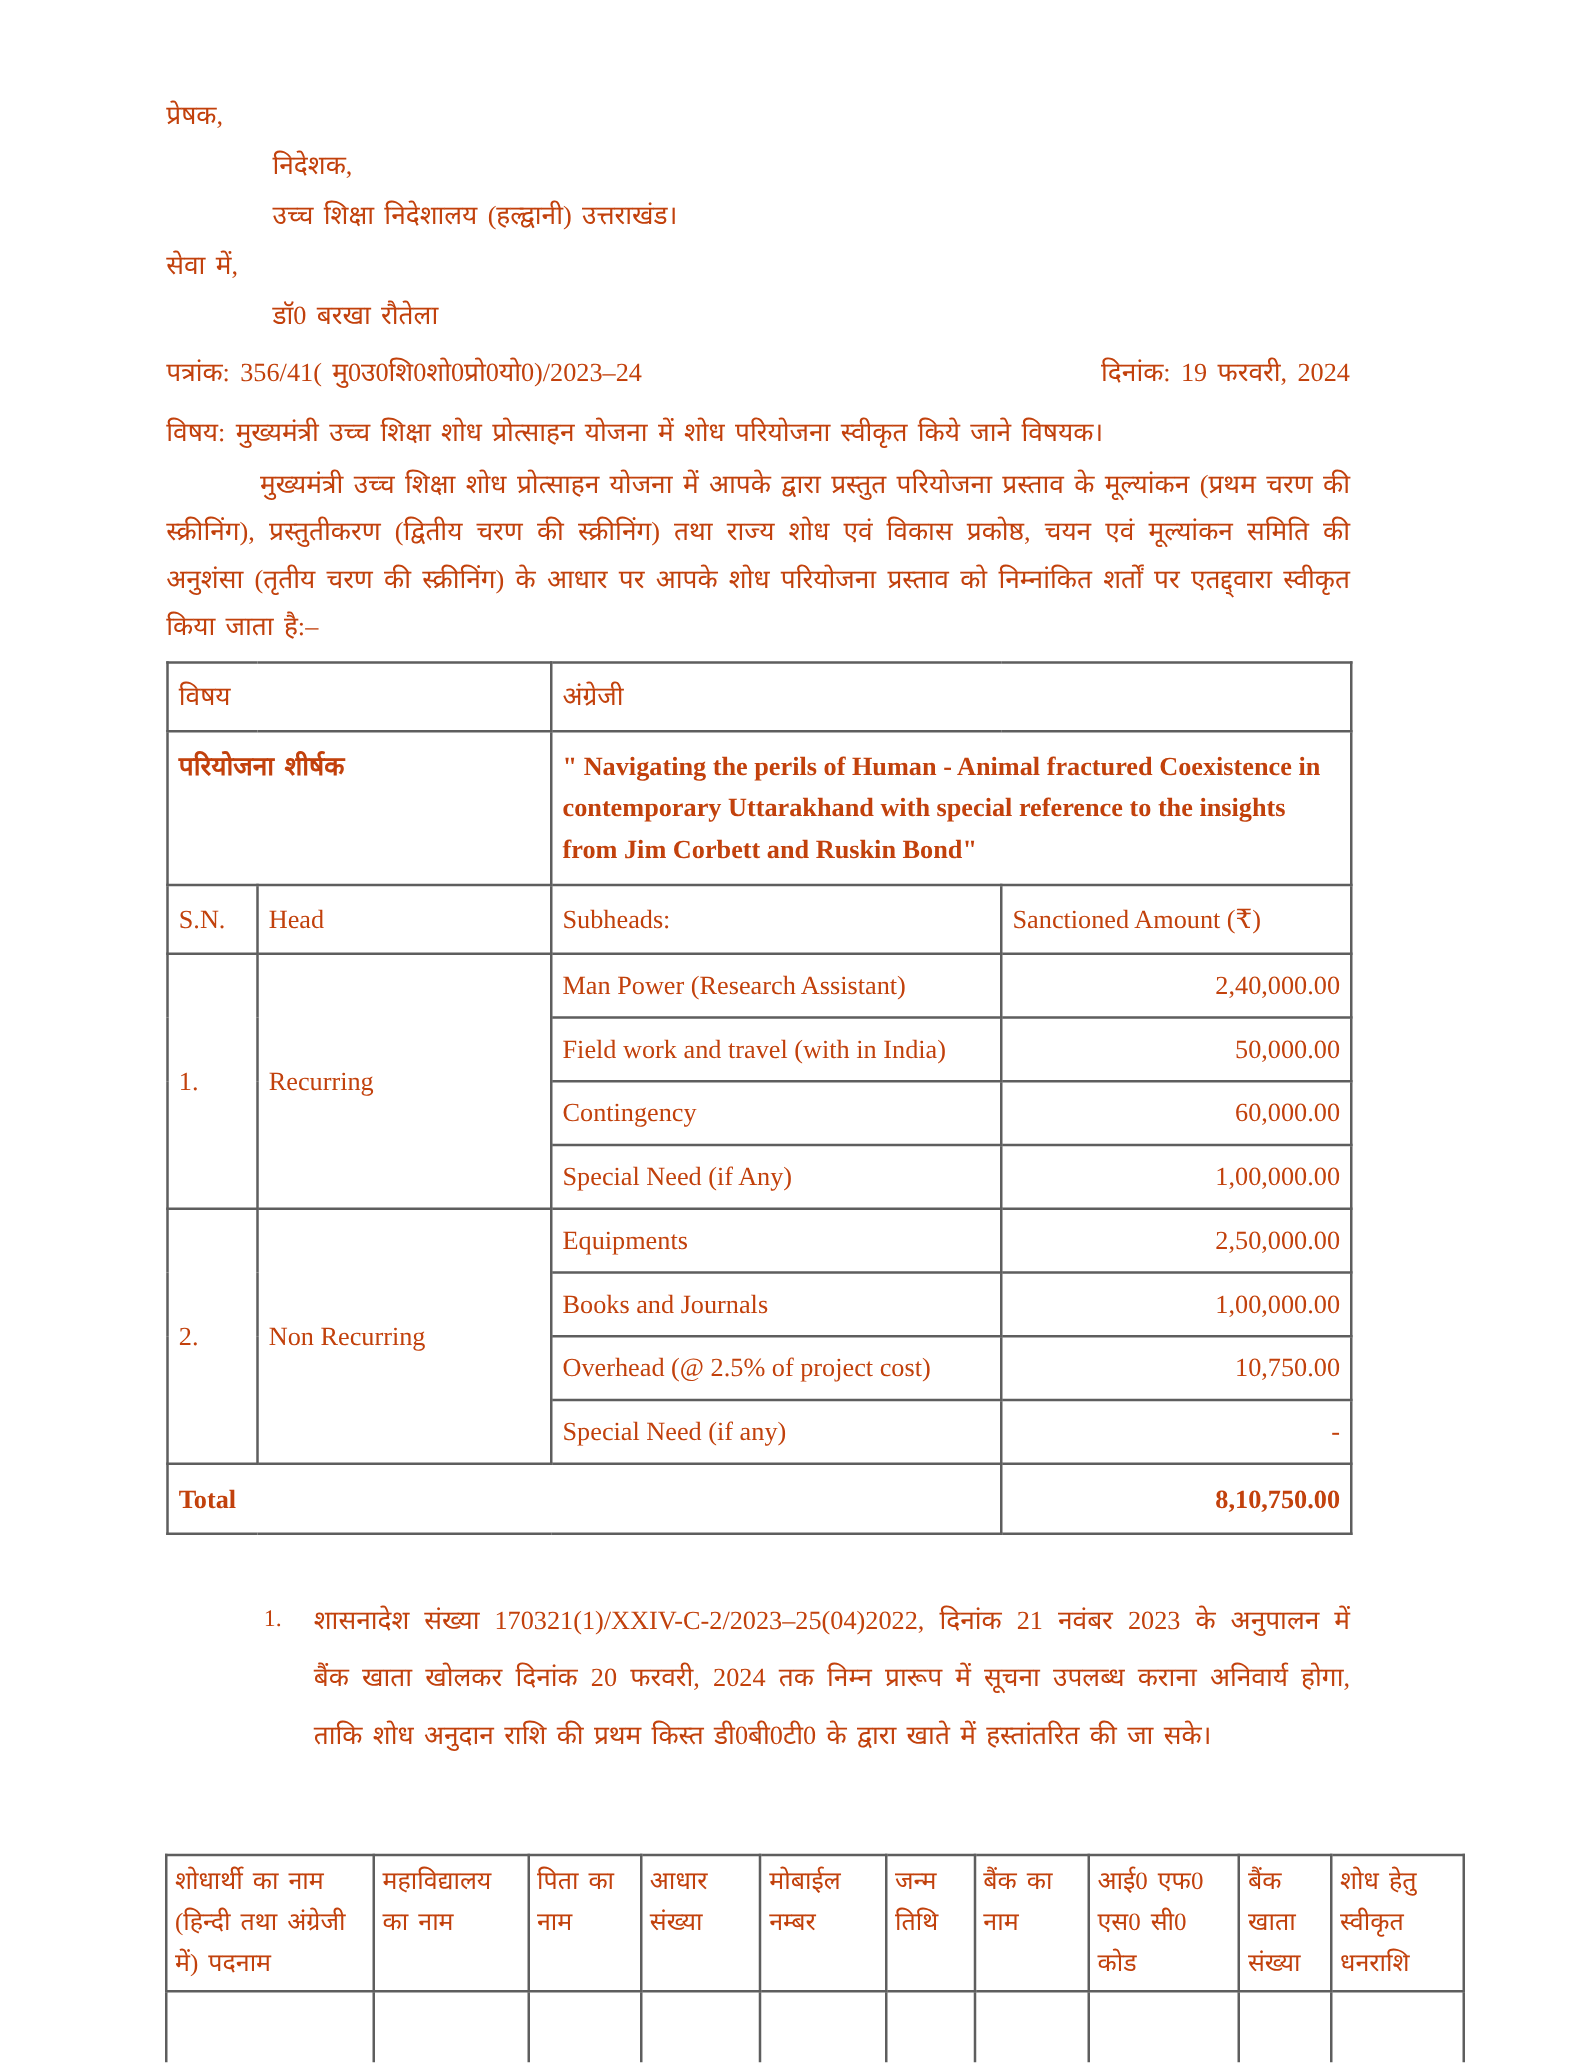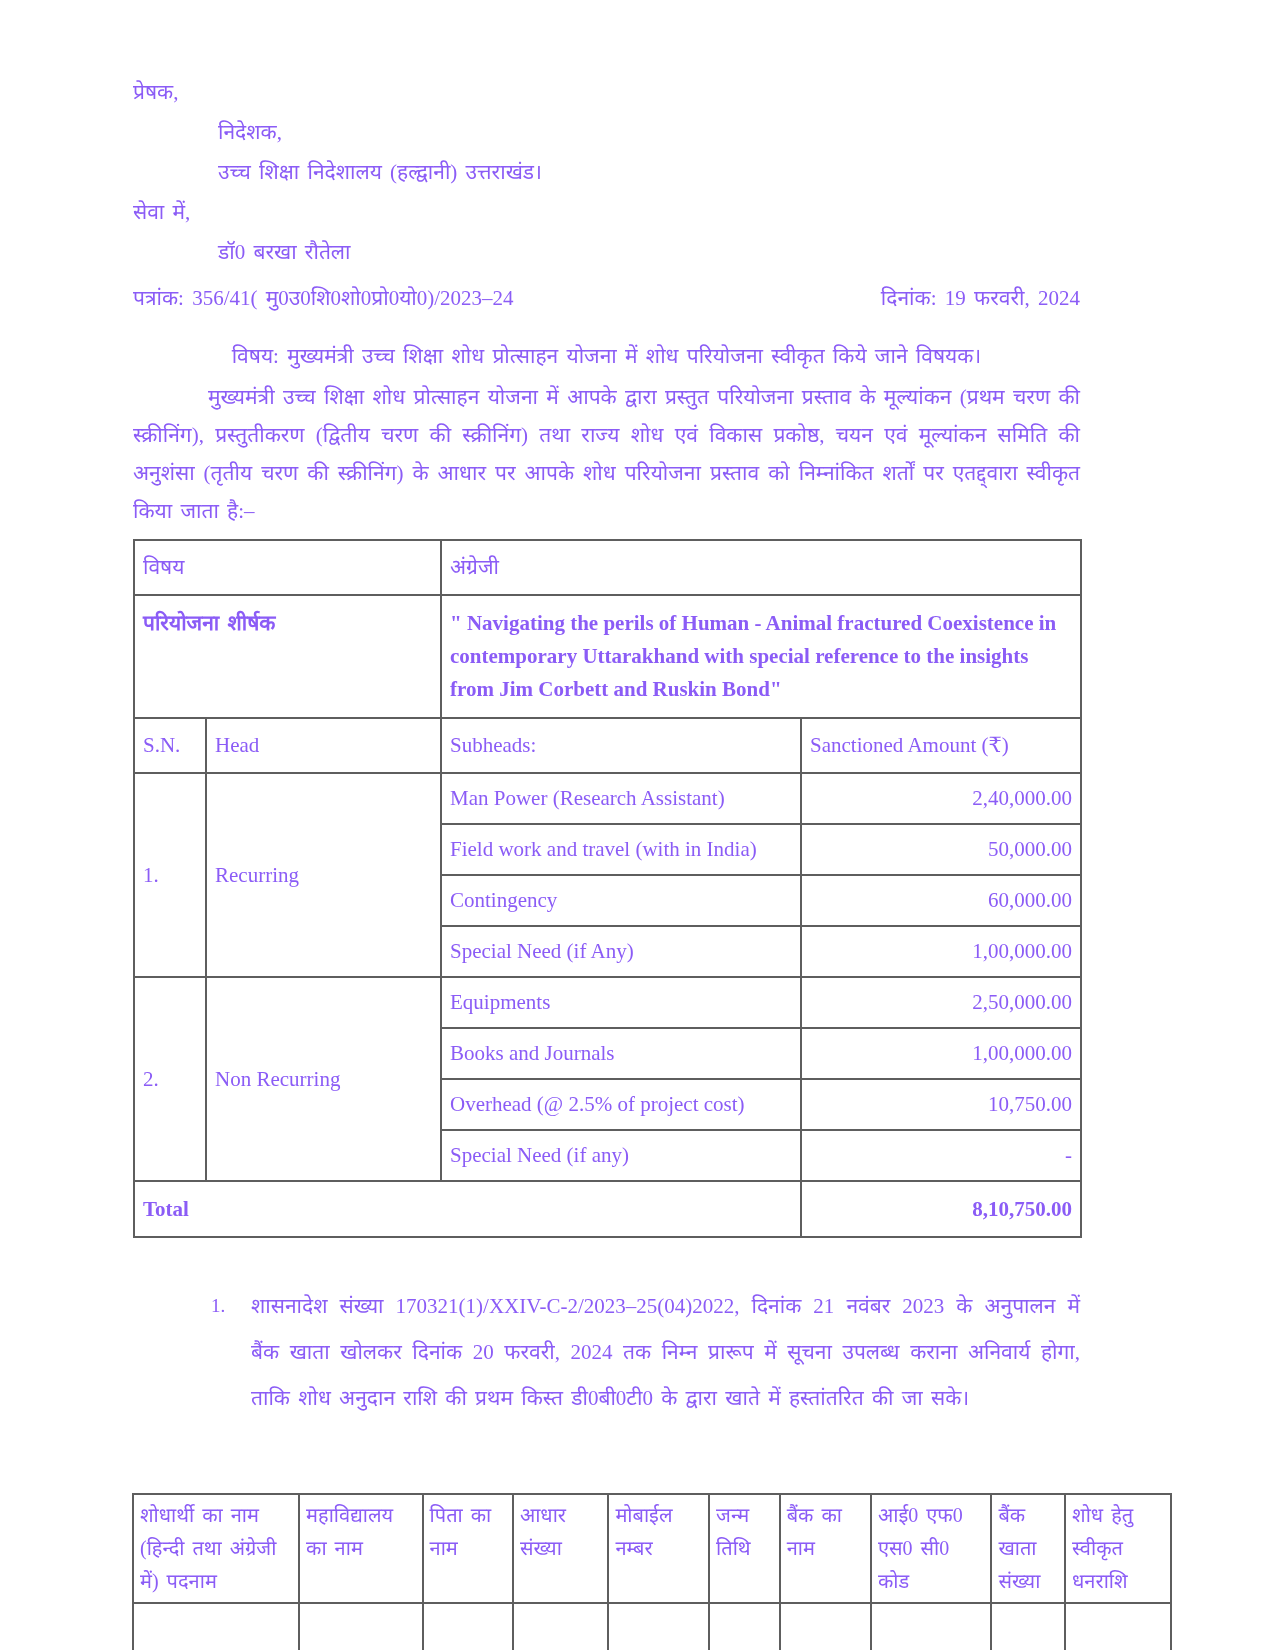--- a/index.html
+++ b/index.html
@@ -2,41 +2,41 @@
 <html lang="hi"><head>
 <meta charset="utf-8">
 <style>
   * { margin: 0; padding: 0; box-sizing: border-box; }
   html, body { background: #ffffff; }
   .page {
     position: relative;
     width: 1275px;
     height: 1650px;
     background: #ffffff;
-    color: #8b5cf6;
+    color: #c2410c;
     font-family: "Liberation Serif", "DejaVu Serif", serif;
     font-size: 21px;
     overflow: hidden;
   }
   .content {
     position: absolute;
     left: 133px;
     top: 72px;
     width: 947px;
   }
   .hi { word-spacing: 3px; }
   .addr-line { line-height: 40px; }
   .indent1 { padding-left: 85px; }
   .ref-row {
     display: flex;
     justify-content: space-between;
     line-height: 40px;
     margin-top: 6px;
   }
-  .subject-line { line-height: 40px; margin-top: 18px; text-align: center; }
+  .subject-line { line-height: 40px; margin-top: 8px; }
   .salutation { line-height: 40px; margin-top: 4px; }
   .body-par {
     margin-top: 2px;
     line-height: 38px;
     text-align: justify;
     text-indent: 75px;
   }
 
   
   table.sanction {

